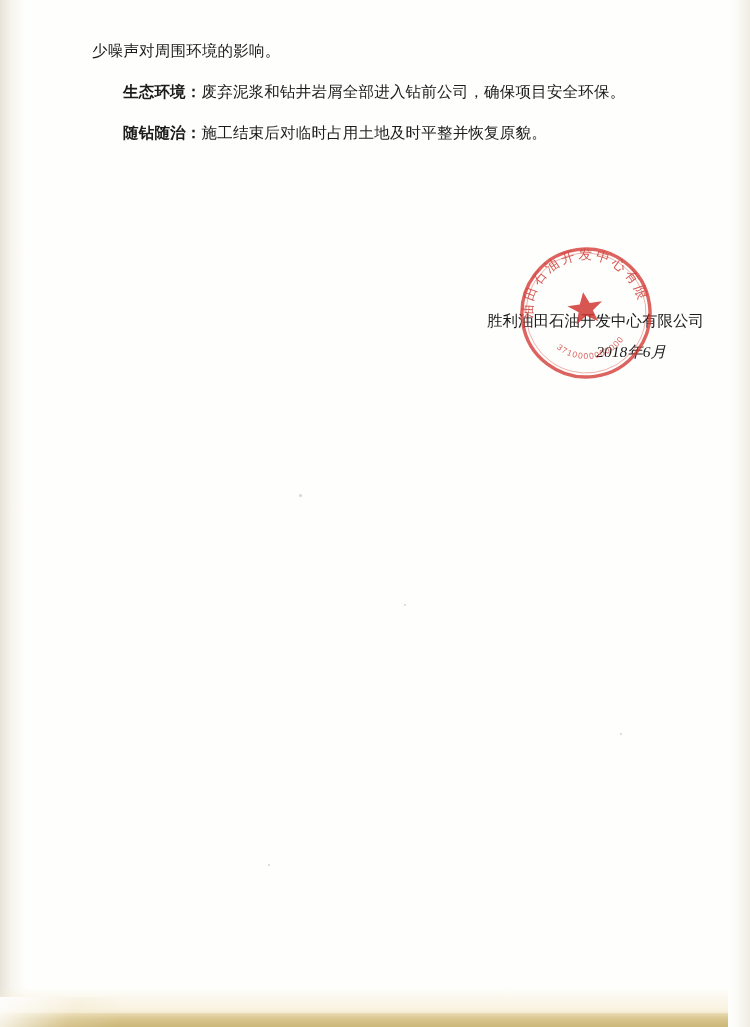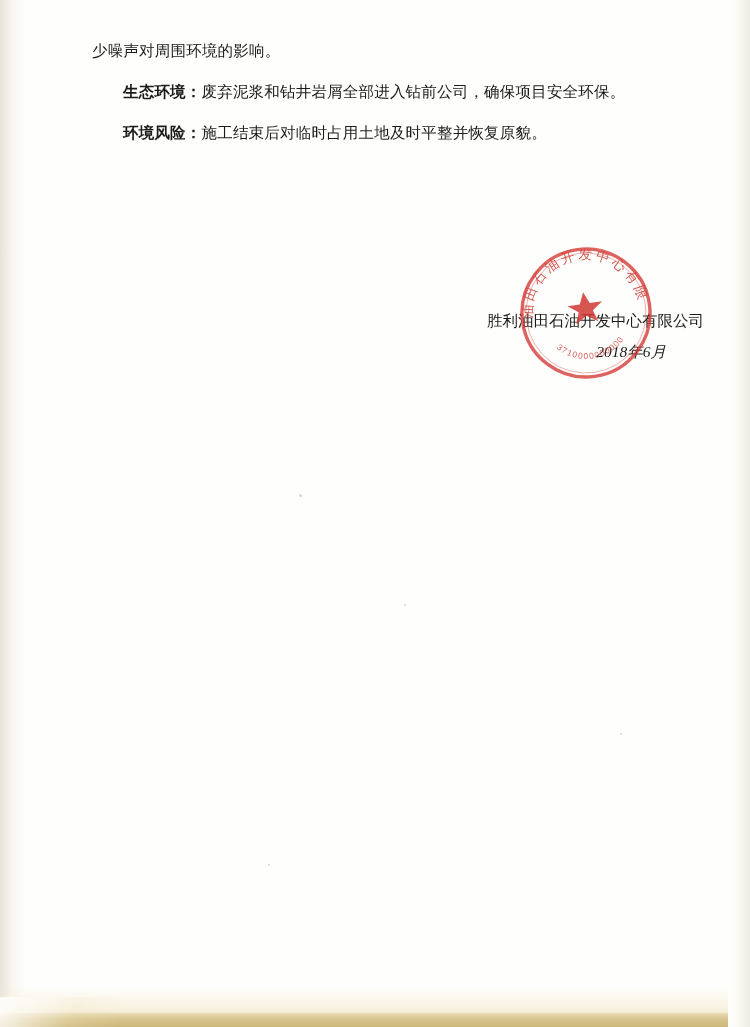--- a/index.html
+++ b/index.html
@@ -134,21 +134,21 @@
     <p>
       <span>少噪声对周围环境的影响。</span>
     </p>
 
 
     <p class="indent">
       <span class="lead">生态环境：</span><span>废弃泥浆和钻井岩屑全部进入钻前公司，确保项目安全环保。</span>
     </p>
 
     <p class="indent">
-      <span class="lead">环境风险：</span><span>施工结束后对临时占用土地及时平整并恢复原貌。</span>
+      <span class="lead">随钻随治：</span><span>施工结束后对临时占用土地及时平整并恢复原貌。</span>
     </p>
   </div>
 
   <div class="signature">
     <span class="org">胜利油田石油开发中心有限公司</span>
     <span class="date">2018年6月</span>
   </div>
 
   <div class="stamp">
     <svg width="148" height="148" viewBox="0 0 148 148" xmlns="http://www.w3.org/2000/svg">

